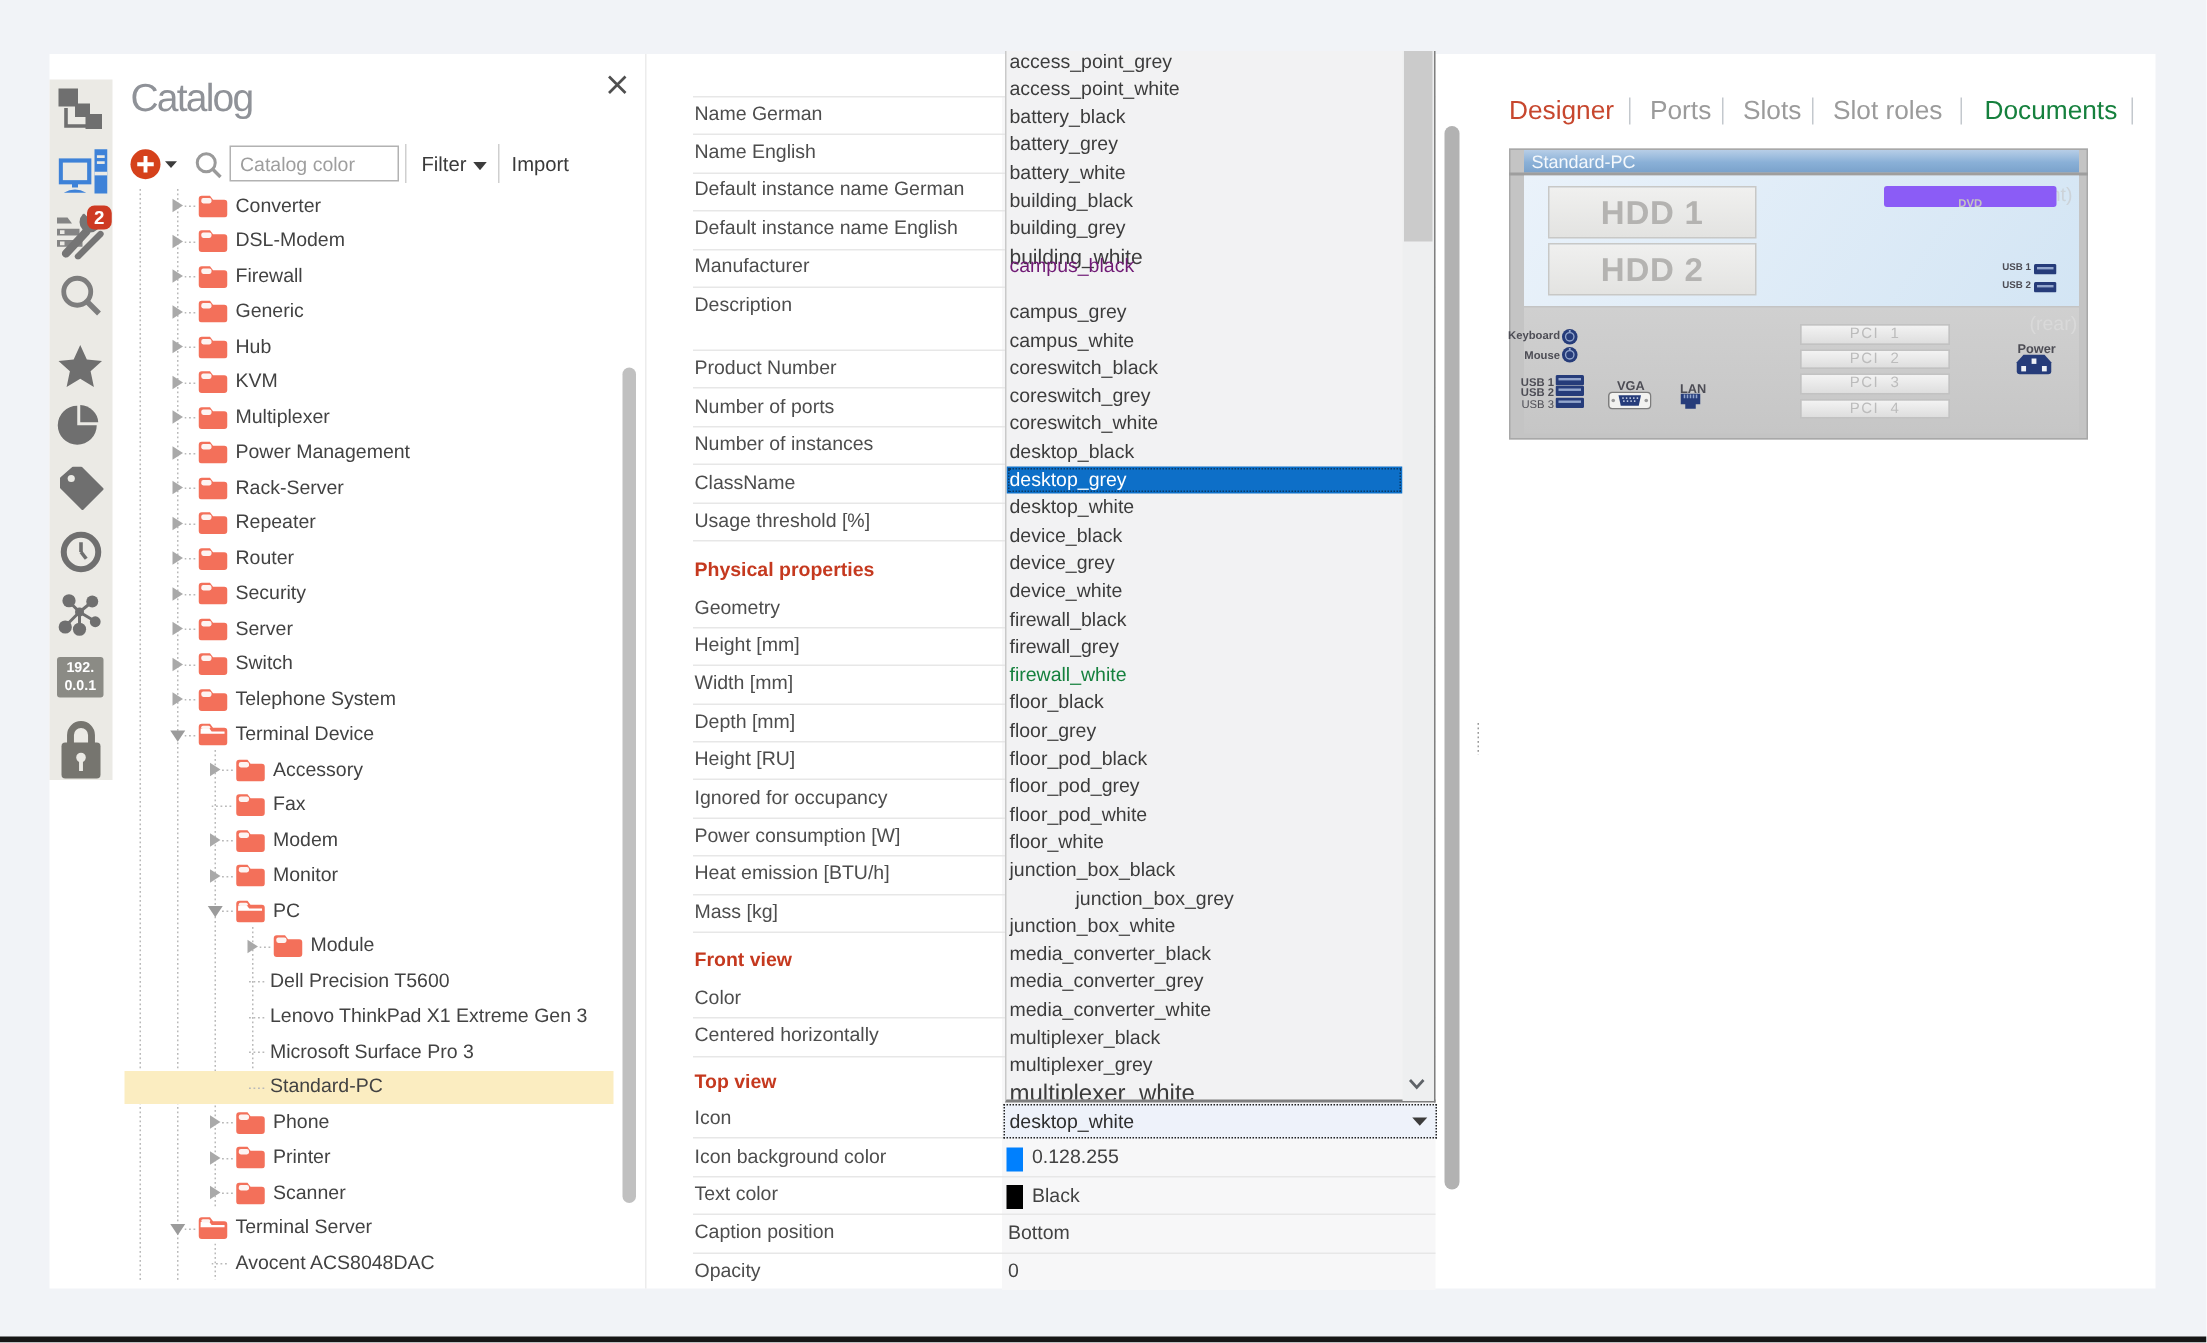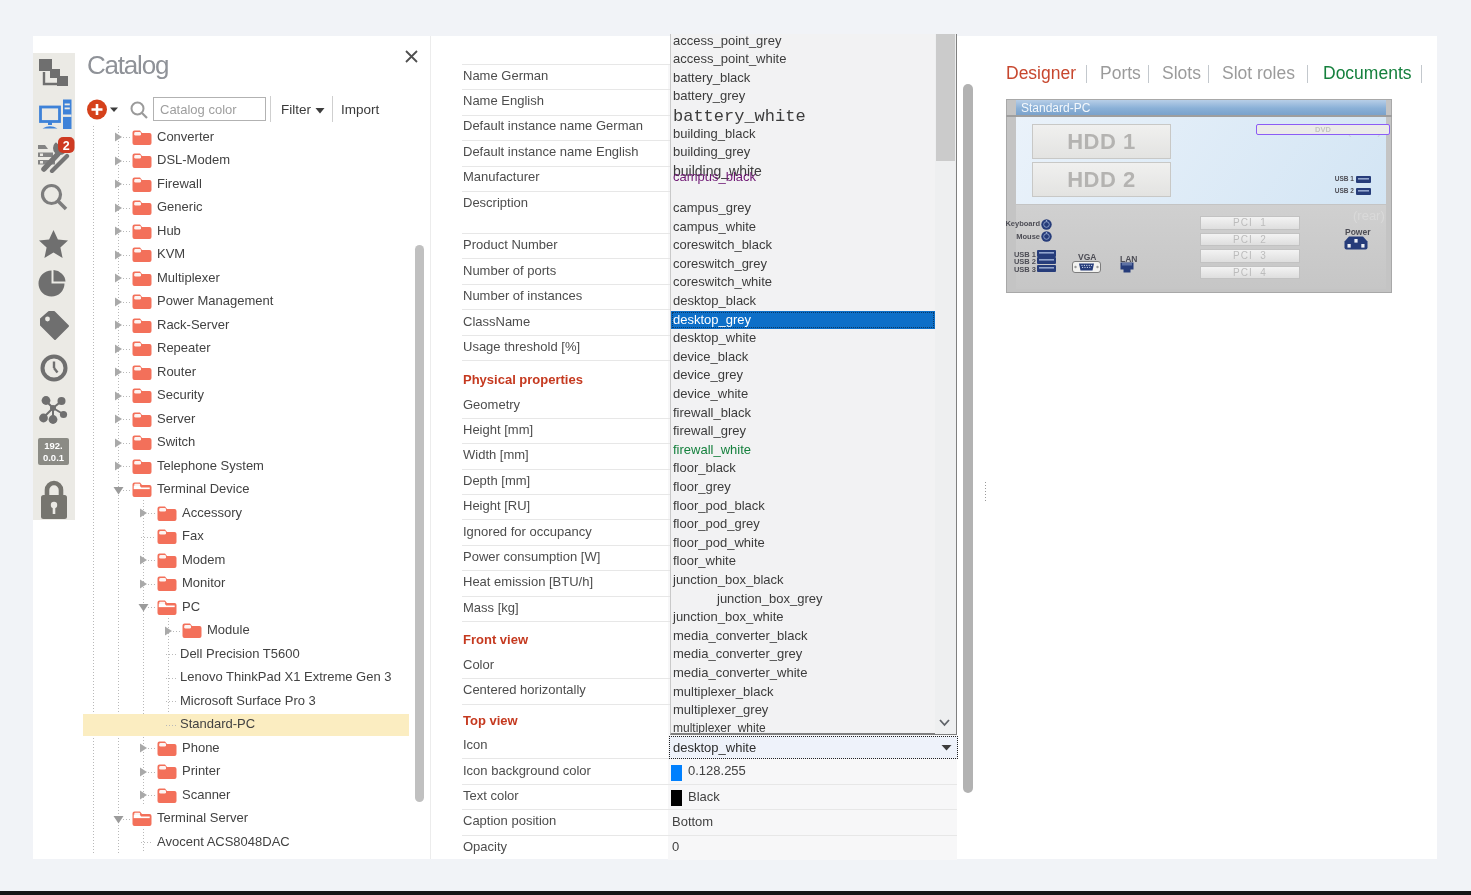--- a/index.html
+++ b/index.html
@@ -433,21 +433,21 @@
 <div class="abs" style="left:1148.0px;top:65px;width:1px;height:18px;background:#c3c8cd;"></div>
 <div class="abs" style="left:1207.5px;top:65px;width:1px;height:18px;background:#c3c8cd;"></div>
 <div class="abs" style="left:1307.0px;top:65px;width:1px;height:18px;background:#c3c8cd;"></div>
 <div class="abs" style="left:1421.0px;top:65px;width:1px;height:18px;background:#c3c8cd;"></div>
 <div class="abs" style="left:1006px;top:99px;width:386px;height:194px;background:#c4c4c4;border:1px solid #a8a8a8;"></div>
 <div class="abs" style="left:1016px;top:100px;width:370px;height:14.5px;background:linear-gradient(180deg,#b7cee7 0%,#8ab0d7 55%,#7aa2cb 100%);"></div>
 <div class="abs" style="left:1021px;top:101px;font-size:12px;color:#f4f8fc;">Standard-PC</div>
 <div class="abs" style="left:1006px;top:114.5px;width:386px;height:2.5px;background:#9e9e9e;"></div>
 <div class="abs" style="left:1016px;top:117px;width:370px;height:86.5px;background:linear-gradient(125deg,#eaf2fa 0%,#d3e5f4 100%);"></div>
 <div class="abs" style="left:1347px;top:122px;font-size:13px;color:#ccd3d9;">(front)</div>
-<div class="abs" style="left:1256px;top:124px;width:134px;height:10.5px;background:#ebebe9;border:1px solid #8b5cf6;border-radius:2px;text-align:center;font-size:7.5px;font-weight:bold;color:#c4c3c1;line-height:9px;">DVD</div>
+<div class="abs" style="left:1256px;top:124px;width:115px;height:10.5px;background:#ebebe9;border:7px solid #8b5cf6;border-radius:2px;text-align:center;font-size:7.5px;font-weight:bold;color:#c4c3c1;line-height:9px;">DVD</div>
 <div class="abs" style="left:1032px;top:124px;width:139px;height:35px;background:linear-gradient(180deg,#f0f0ef,#e3e3e1);border:1px solid #c8c8c6;"></div>
 <div class="abs" style="left:1032px;top:124px;width:139px;height:35px;text-align:center;line-height:35px;font-size:22px;font-weight:bold;color:#b4b3b1;letter-spacing:0.5px;">HDD 1</div>
 <div class="abs" style="left:1032px;top:162px;width:139px;height:35px;background:linear-gradient(180deg,#f0f0ef,#e3e3e1);border:1px solid #c8c8c6;"></div>
 <div class="abs" style="left:1032px;top:162px;width:139px;height:35px;text-align:center;line-height:35px;font-size:22px;font-weight:bold;color:#b4b3b1;letter-spacing:0.5px;">HDD 2</div>
 <div class="abs" style="left:1324px;top:174.5px;width:30px;text-align:right;font-size:6.5px;font-weight:bold;color:#4d4d55;">USB 1</div>
 <svg class="abs" style="left:1356.0px;top:175.5px;" width="15" height="7" viewBox="0 0 15 7">
     <rect x="0" y="0" width="15" height="7" rx="1" fill="#263c7a"></rect>
     <rect x="2" y="2.0" width="11" height="1.6" fill="#93a6cd"></rect>
   </svg>
 <div class="abs" style="left:1324px;top:187px;width:30px;text-align:right;font-size:6.5px;font-weight:bold;color:#4d4d55;">USB 2</div>
@@ -472,21 +472,21 @@
 <div class="abs" style="left:1000px;top:249.7px;width:36px;text-align:right;font-size:7.5px;font-weight:bold;color:#4d4d55;">USB 1</div>
 <svg class="abs" style="left:1037.0px;top:249.5px;" width="19" height="7" viewBox="0 0 19 7">
     <rect x="0" y="0" width="19" height="7" rx="1" fill="#263c7a"></rect>
     <rect x="2" y="2.0" width="15" height="1.6" fill="#93a6cd"></rect>
   </svg>
 <div class="abs" style="left:1000px;top:257.2px;width:36px;text-align:right;font-size:7.5px;font-weight:bold;color:#4d4d55;">USB 2</div>
 <svg class="abs" style="left:1037.0px;top:257.0px;" width="19" height="7" viewBox="0 0 19 7">
     <rect x="0" y="0" width="19" height="7" rx="1" fill="#263c7a"></rect>
     <rect x="2" y="2.0" width="15" height="1.6" fill="#93a6cd"></rect>
   </svg>
-<div class="abs" style="left:1000px;top:264.7px;width:36px;text-align:right;font-size:7.5px;font-weight:bold;color:#4d4d55;">USB 3</div>
+<div class="abs" style="left:1000px;top:264.7px;width:36px;text-align:right;font-size:7.5px;font-weight:normal;color:#4d4d55;">USB 3</div>
 <svg class="abs" style="left:1037.0px;top:264.5px;" width="19" height="7" viewBox="0 0 19 7">
     <rect x="0" y="0" width="19" height="7" rx="1" fill="#263c7a"></rect>
     <rect x="2" y="2.0" width="15" height="1.6" fill="#93a6cd"></rect>
   </svg>
 <div class="abs" style="left:1078px;top:252px;font-size:8.5px;font-weight:bold;color:#4d4d55;">VGA</div>
 <svg class="abs" style="left:1072px;top:261px;" width="29" height="12" viewBox="0 0 29 12">
 <rect x="0.5" y="0.5" width="28" height="11" rx="2.5" fill="#f2f2f0" stroke="#7d7d7d" stroke-width="1"></rect>
 <path d="M7 2.5 h15 l-1.5 7 h-12 z" fill="#263c7a"></path>
 <circle cx="3.5" cy="6" r="1.2" fill="#9a9a9a"></circle>
     <circle cx="25.5" cy="6" r="1.2" fill="#9a9a9a"></circle>
@@ -522,21 +522,21 @@
 <path d="M5 0.5 h14 l4.5 5 v6 a2 2 0 0 1 -2 2 h-19 a2 2 0 0 1 -2 -2 v-6 z" fill="#263c7a"></path>
 <rect x="3.5" y="8" width="3.2" height="3.6" fill="#eef1f6"></rect>
 <rect x="17.3" y="8" width="3.2" height="3.6" fill="#eef1f6"></rect>
 <rect x="10.4" y="3" width="3.2" height="3.6" fill="#eef1f6"></rect>
 </svg>
 <div class="abs" style="left:670px;top:34px;width:287px;height:701px;background:#f2f2f3;border-left:1px solid #c9c9c9;border-bottom:2px solid #7f7f7f;border-right:1.5px solid #7f7f7f;overflow:hidden;">
     <div class="abs" style="left:2px;top:-1.5px;font-size:13px;color:#3c3c3c;white-space:nowrap;">access_point_grey</div>
     <div class="abs" style="left:2px;top:17.1px;font-size:13px;color:#3c3c3c;white-space:nowrap;">access_point_white</div>
     <div class="abs" style="left:2px;top:35.7px;font-size:13px;color:#3c3c3c;white-space:nowrap;">battery_black</div>
     <div class="abs" style="left:2px;top:54.3px;font-size:13px;color:#3c3c3c;white-space:nowrap;">battery_grey</div>
-    <div class="abs" style="left:2px;top:72.9px;font-size:17px;color:#3c3c3c;white-space:nowrap;font-family:Liberation Mono, monospace;">battery_white</div>
+    <div class="abs" style="left:2px;top:72.9px;font-size:13px;color:#3c3c3c;white-space:nowrap;">battery_white</div>
     <div class="abs" style="left:2px;top:91.5px;font-size:13px;color:#3c3c3c;white-space:nowrap;">building_black</div>
     <div class="abs" style="left:2px;top:110.1px;font-size:13px;color:#3c3c3c;white-space:nowrap;">building_grey</div>
     <div class="abs" style="left:2px;top:128.7px;font-size:14px;color:#3c3c3c;white-space:nowrap;">building_white</div>
     <div class="abs" style="left:2px;top:135px;font-size:13px;color:#701a75;white-space:nowrap;">campus_black</div>
     <div class="abs" style="left:2px;top:165.9px;font-size:13px;color:#3c3c3c;white-space:nowrap;">campus_grey</div>
     <div class="abs" style="left:2px;top:184.5px;font-size:13px;color:#3c3c3c;white-space:nowrap;">campus_white</div>
     <div class="abs" style="left:2px;top:203.1px;font-size:13px;color:#3c3c3c;white-space:nowrap;">coreswitch_black</div>
     <div class="abs" style="left:2px;top:221.7px;font-size:13px;color:#3c3c3c;white-space:nowrap;">coreswitch_grey</div>
     <div class="abs" style="left:2px;top:240.3px;font-size:13px;color:#3c3c3c;white-space:nowrap;">coreswitch_white</div>
     <div class="abs" style="left:2px;top:258.9px;font-size:13px;color:#3c3c3c;white-space:nowrap;">desktop_black</div>
@@ -556,21 +556,21 @@
     <div class="abs" style="left:2px;top:500.7px;font-size:13px;color:#3c3c3c;white-space:nowrap;">floor_pod_white</div>
     <div class="abs" style="left:2px;top:519.3px;font-size:13px;color:#3c3c3c;white-space:nowrap;">floor_white</div>
     <div class="abs" style="left:2px;top:537.9px;font-size:13px;color:#3c3c3c;white-space:nowrap;">junction_box_black</div>
     <div class="abs" style="left:2px;top:556.5px;font-size:13px;color:#3c3c3c;white-space:nowrap;padding-left:44px;">junction_box_grey</div>
     <div class="abs" style="left:2px;top:575.1px;font-size:13px;color:#3c3c3c;white-space:nowrap;">junction_box_white</div>
     <div class="abs" style="left:2px;top:593.7px;font-size:13px;color:#3c3c3c;white-space:nowrap;">media_converter_black</div>
     <div class="abs" style="left:2px;top:612.3px;font-size:13px;color:#3c3c3c;white-space:nowrap;">media_converter_grey</div>
     <div class="abs" style="left:2px;top:630.9px;font-size:13px;color:#3c3c3c;white-space:nowrap;">media_converter_white</div>
     <div class="abs" style="left:2px;top:649.5px;font-size:13px;color:#3c3c3c;white-space:nowrap;">multiplexer_black</div>
     <div class="abs" style="left:2px;top:668.1px;font-size:13px;color:#3c3c3c;white-space:nowrap;">multiplexer_grey</div>
-    <div class="abs" style="left:2px;top:686.7px;font-size:12px;color:#3c3c3c;white-space:nowrap;">multiplexer_white</div>
+    <div class="abs" style="left:2px;top:686.7px;font-size:16px;color:#3c3c3c;white-space:nowrap;">multiplexer_white</div>
   </div>
 <div class="abs" style="left:935px;top:34px;width:20.5px;height:700px;background:#eeeff0;"></div>
 <div class="abs" style="left:936px;top:34px;width:19px;height:127px;background:#cbcbcb;"></div>
 <svg class="abs" style="left:938px;top:718px;" width="13" height="10" viewBox="0 0 13 10">
 <path d="M2 2 L6.5 7 L11 2" stroke="#5f6368" stroke-width="1.8" fill="none"></path>
   </svg>
 <div class="abs" style="left:669px;top:735.5px;width:289px;height:23px;background:#eef2fa;outline:1px dotted #222;outline-offset:-1px;"></div>
 <div class="abs" style="left:673px;top:739.5px;font-size:13px;color:#2d2d2d;">desktop_white</div>
 <svg class="abs" style="left:941px;top:744px;" width="11" height="7" viewBox="0 0 11 7">
     <path d="M0.5 1 L10.5 1 L5.5 6.5 Z" fill="#3c3c3c"></path>

